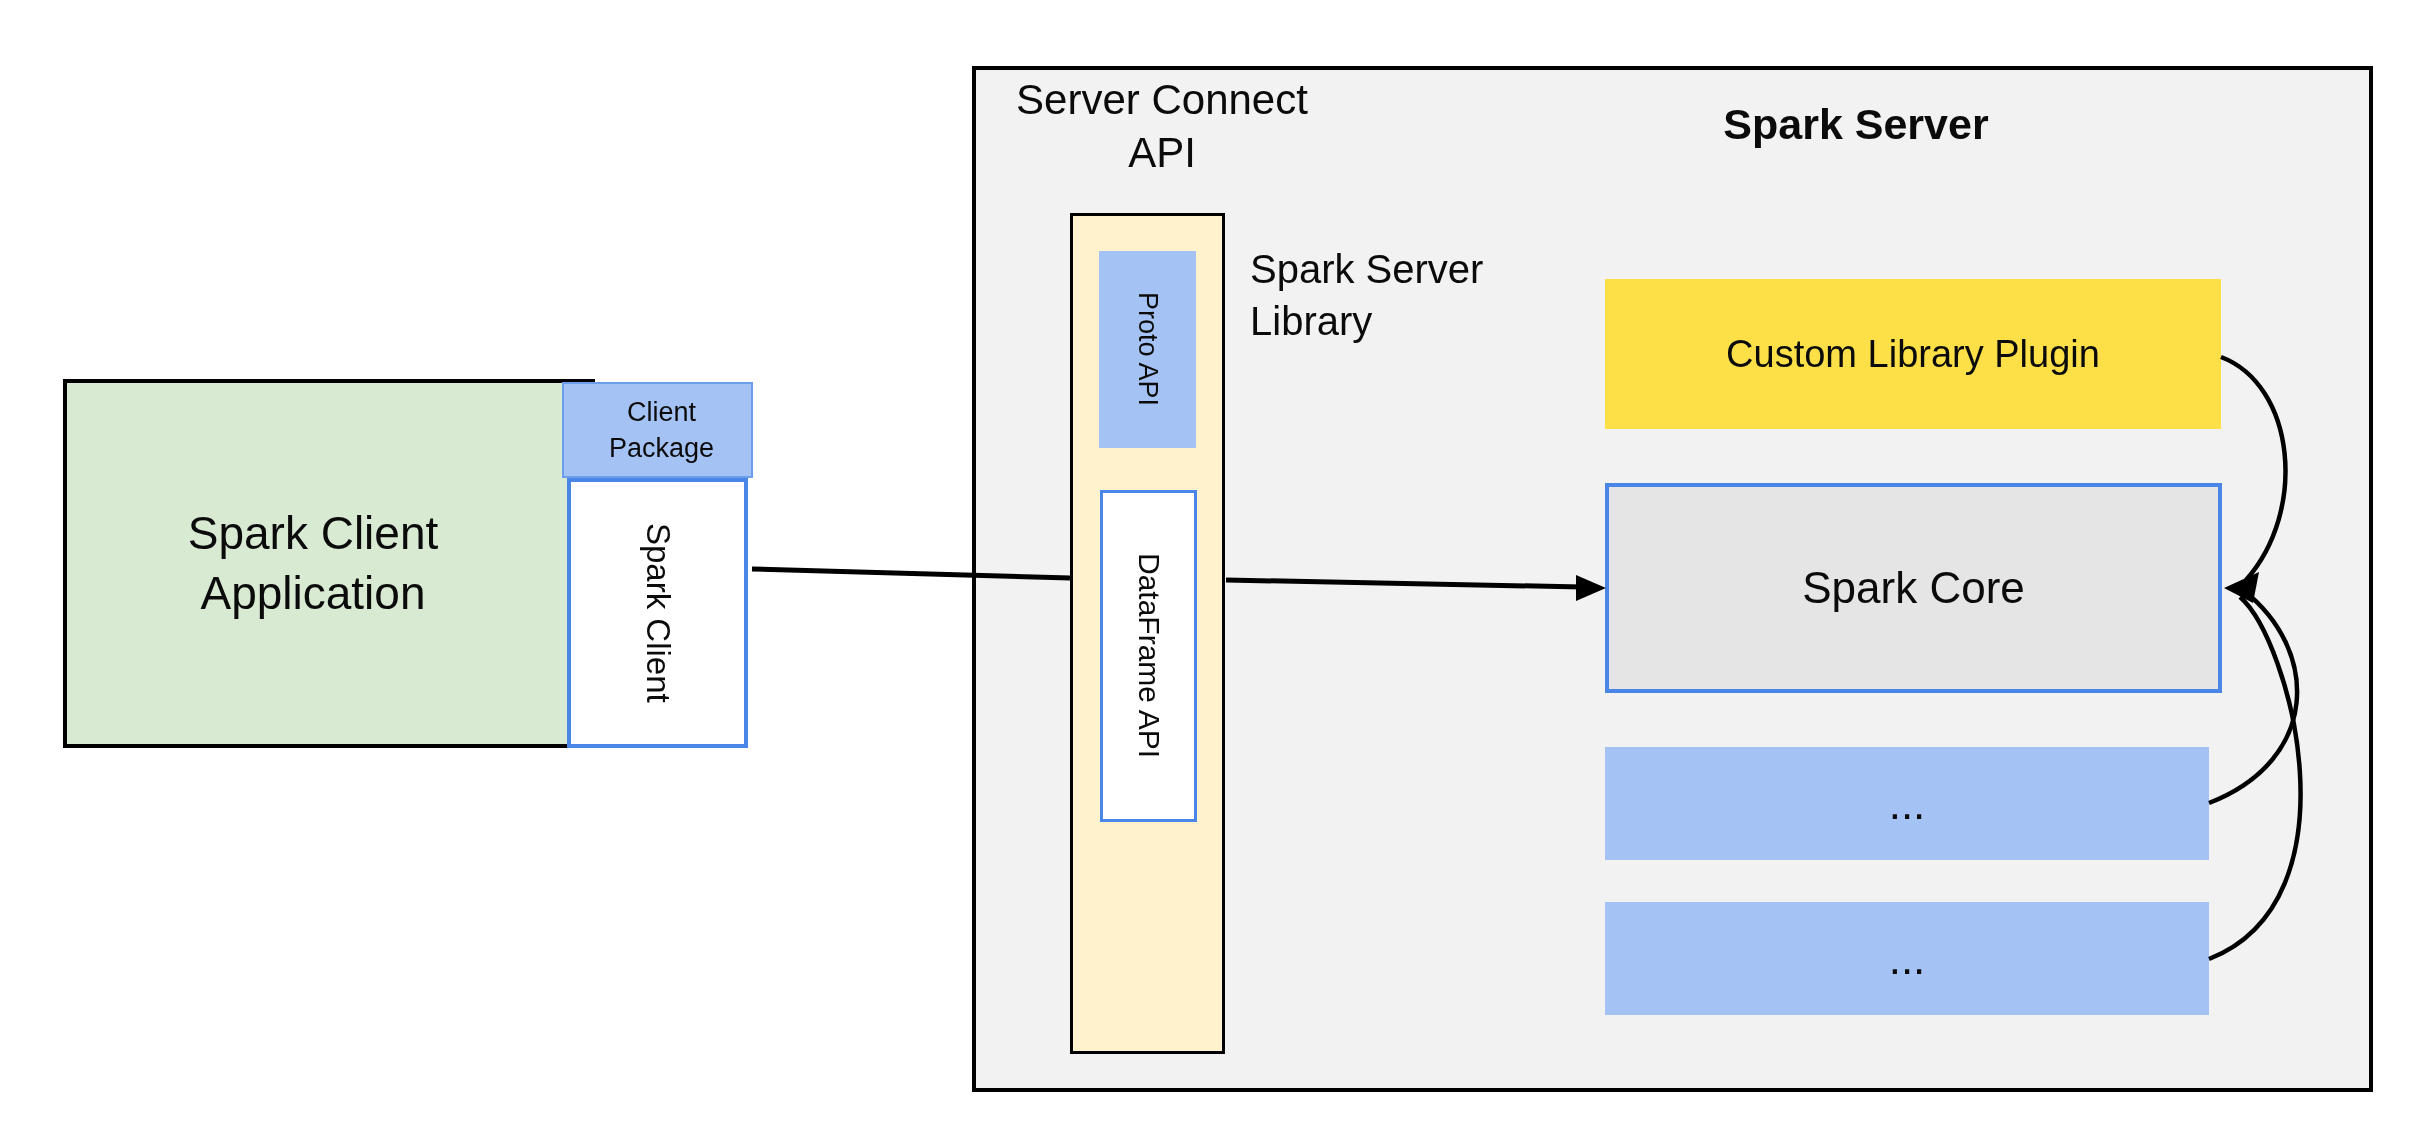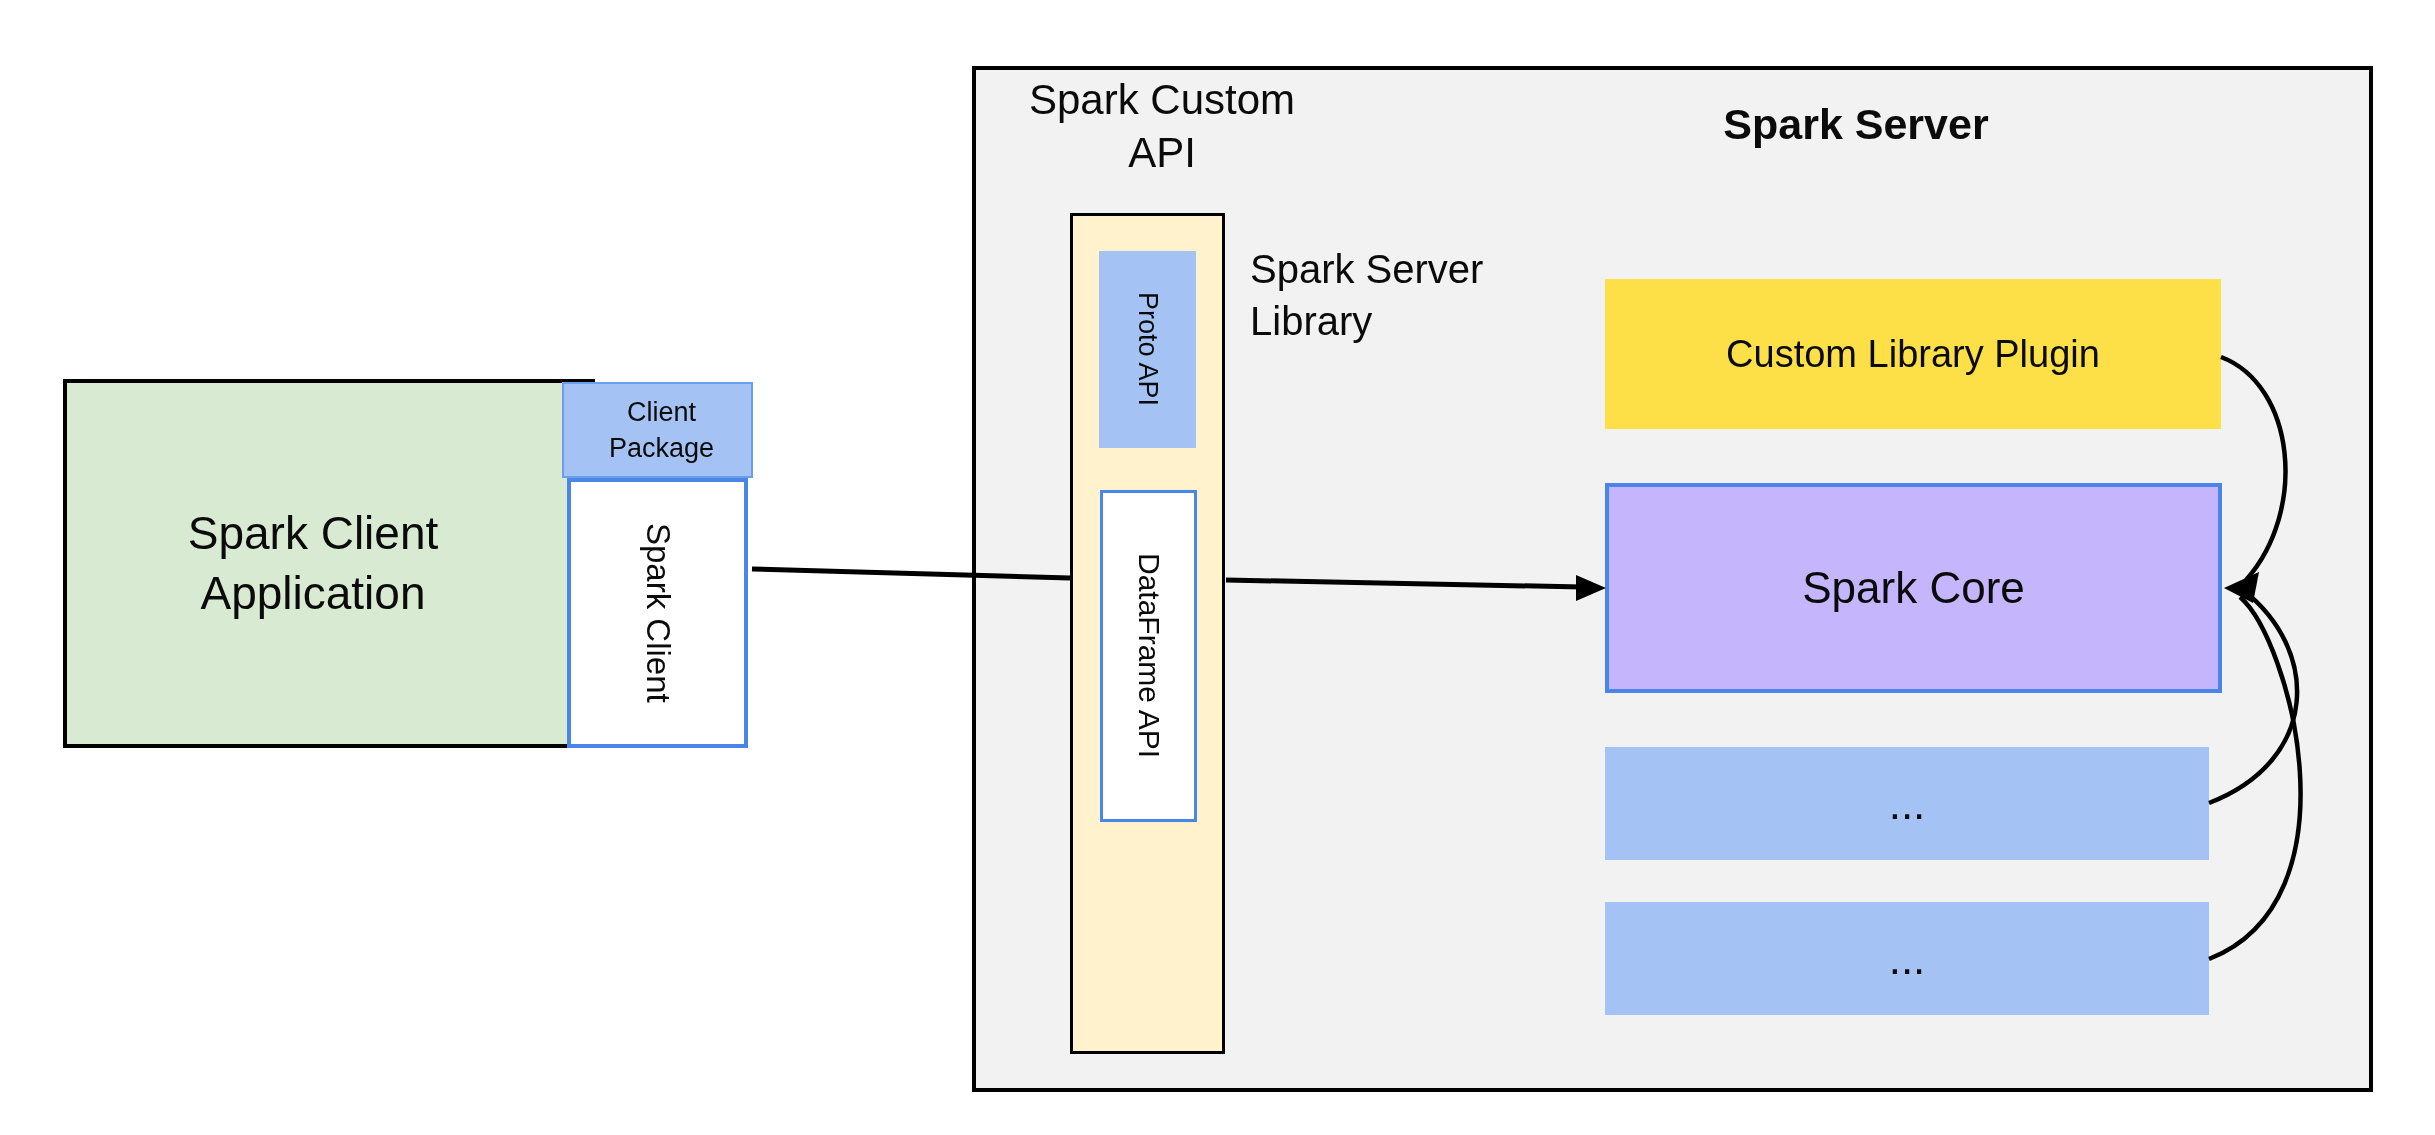--- a/index.html
+++ b/index.html
@@ -95,21 +95,21 @@
   }
 
   
   .plugin-box {
     left: 1605px; top: 279px; width: 616px; height: 150px;
     background: #fde047;
     font-size: 38px;
   }
   .core-box {
     left: 1605px; top: 483px; width: 617px; height: 210px;
-    background: #c4b5fd;
+    background: #e5e5e5;
     border: 4px solid #4a86e8;
     font-size: 44px;
   }
   .dots-box-1 {
     left: 1605px; top: 747px; width: 604px; height: 113px;
     background: #a4c2f4;
     font-size: 44px;
   }
   .dots-box-2 {
     left: 1605px; top: 902px; width: 604px; height: 113px;
@@ -132,21 +132,21 @@
 </style>
 </head>
 <body>
 
 <div class="canvas">
 
   <div class="abs server-container"></div>
 
   <div class="abs connect-column"></div>
 
-  <div class="abs title-connect pre">Spark Custom
+  <div class="abs title-connect pre">Server Connect
 API</div>
   <div class="abs title-server">Spark Server</div>
   <div class="abs label-server-library pre">Spark Server
 Library</div>
 
   <div class="abs client-app-box"></div>
   <div class="abs client-app-text center-flex pre">Spark Client
 Application</div>
   <div class="abs client-package-box center-flex pre">Client
 Package</div>

